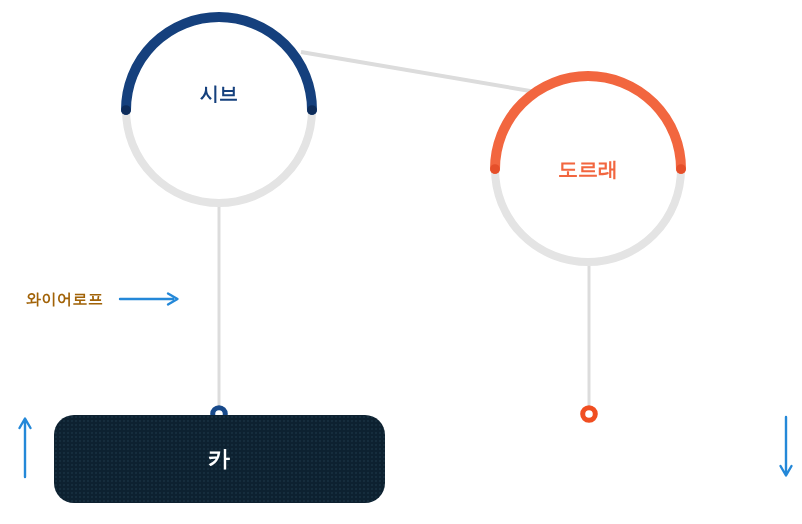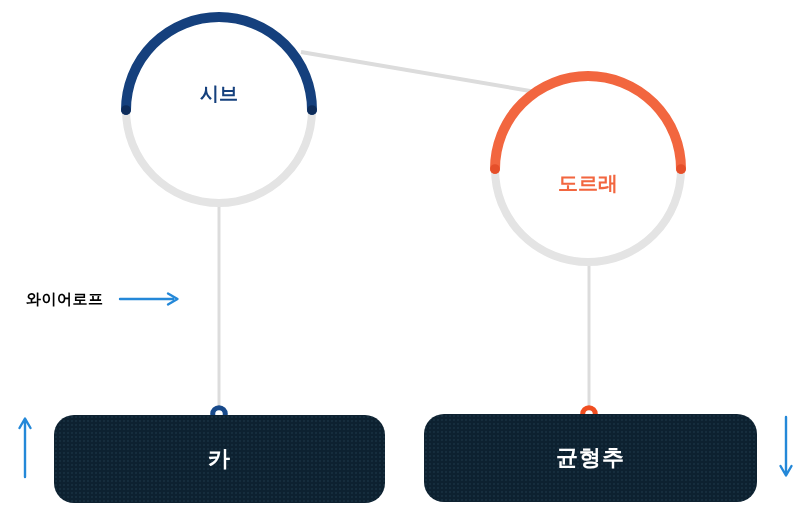--- a/index.html
+++ b/index.html
@@ -2,23 +2,23 @@
 <html><head>
 <meta charset="utf-8">
 <style>
   html, body { margin: 0; padding: 0; background: #ffffff; }
   body { width: 802px; height: 524px; font-family: "Liberation Sans", "DejaVu Sans", sans-serif; }
   .stage { position: relative; width: 802px; height: 524px; background: #ffffff; overflow: hidden; }
   .stage svg { position: absolute; left: 0; top: 0; }
 
   .circle-label { position: absolute; text-align: center; font-weight: 700; }
   .sheave-label { left: 109px; top: 81px; width: 220px; font-size: 19px; line-height: 26px; color: #15407d; }
-  .pulley-label { left: 488px; top: 171px; width: 200px; font-size: 20px; line-height: 24px; color: #f2663f; }
+  .pulley-label { left: 488px; top: 157px; width: 200px; font-size: 20px; line-height: 24px; color: #f2663f; }
 
-  .wire-rope-label { position: absolute; left: 26px; top: 290px; font-size: 15px; font-weight: 600; color: #000000; letter-spacing: 0.5px; }
+  .wire-rope-label { position: absolute; left: 26px; top: 290px; font-size: 15px; font-weight: 600; color: #a16207; letter-spacing: 0.5px; }
 
   .node-box {
     position: absolute; height: 88px; border-radius: 20px;
     background-color: #0d2130;
     background-image: radial-gradient(rgba(95,145,175,0.10) 0.8px, transparent 0.9px);
     background-size: 4px 4px;
     display: flex; align-items: center; justify-content: center;
     color: #ffffff; font-size: 22px; font-weight: 700; letter-spacing: 1px;
   }
   .car-box { left: 54px; top: 415px; width: 331px; }
@@ -62,17 +62,14 @@
   </div>
 
   <div class="circle-label pulley-label">도르래</div>
 
   <div class="wire-rope-label">와이어로프</div>
 
   <div class="node-box car-box">
     <span>카</span>
   </div>
 
-  <div class="node-box cw-box">
-    <span>균형추</span>
-  </div>
 
 </div>
 
 </body></html>

